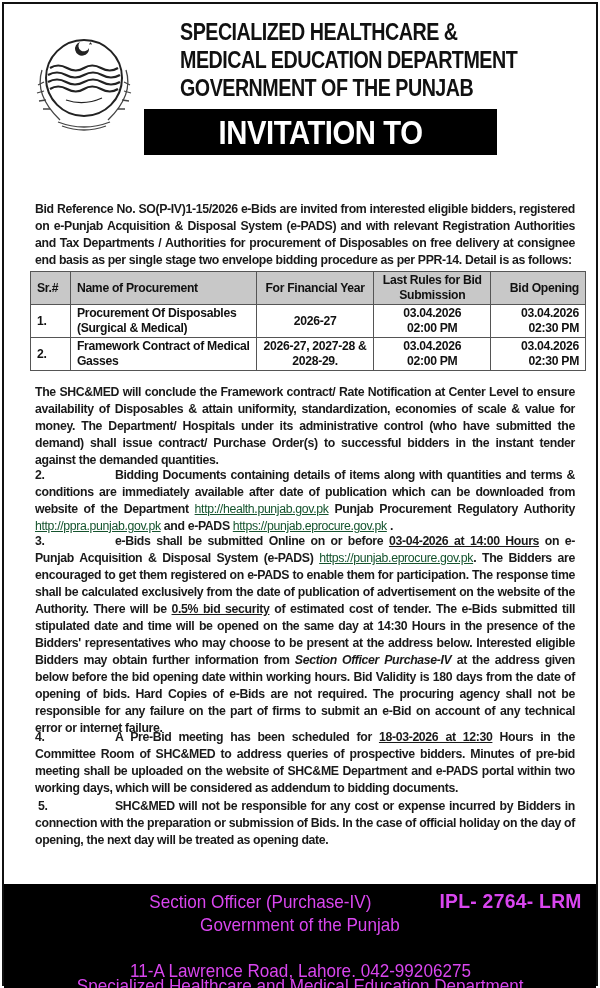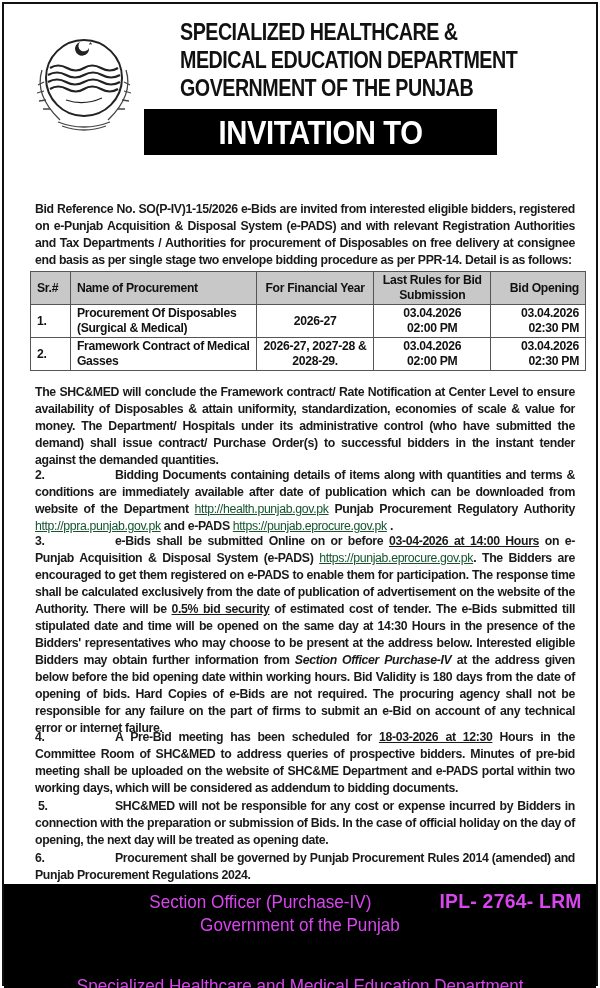--- a/index.html
+++ b/index.html
@@ -121,24 +121,22 @@
   </div>
 
   <div class="para" style="top:725px;">
     <span class="num">4.</span><span>A Pre-Bid meeting has been scheduled for </span><u>18-03-2026 at 12:30</u><span> Hours in the Committee Room of SHC&amp;MED to address queries of prospective bidders. Minutes of pre-bid meeting shall be uploaded on the website of SHC&amp;ME Department and e-PADS portal within two working days, which will be considered as addendum to bidding documents.</span>
   </div>
 
   <div class="para" style="top:794px;">
     <span class="num" style="padding-left:3px;width:77px;">5.</span><span>SHC&amp;MED will not be responsible for any cost or expense incurred by Bidders in connection with the preparation or submission of Bids. In the case of official holiday on the day of opening, the next day will be treated as opening date.</span>
   </div>
 
-  <div class="para" style="top:846px;">
-    <span class="num">6.</span><span>Procurement shall be governed by Punjab Procurement Rules 2014 (amended) and Punjab Procurement Regulations 2024.</span>
-  </div>
 
   <div class="footer">
     <div class="f-line" style="top:7px; left:-40px;"><span>Section Officer (Purchase-IV)</span></div>
     <div class="ipl">IPL- 2764- LRM</div>
     <div class="f-line" style="top:30px;"><span>Government of the Punjab</span></div>
     <div class="f-line" style="top:53px;margin-top:38px;"><span>Specialized Healthcare and Medical Education Department</span></div>
+    <div class="f-line" style="top:76px;"><span>11-A Lawrence Road, Lahore. 042-99206275</span></div>
   </div>
 
 </div>
 
 </body></html>

